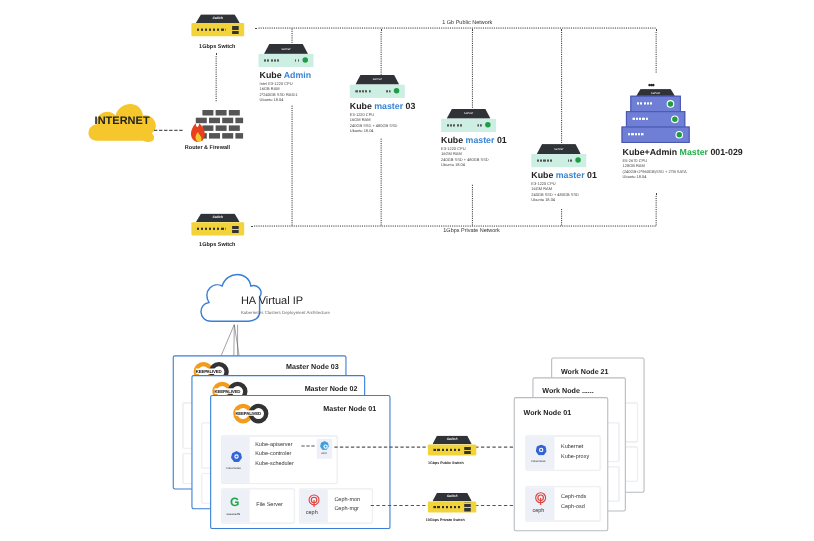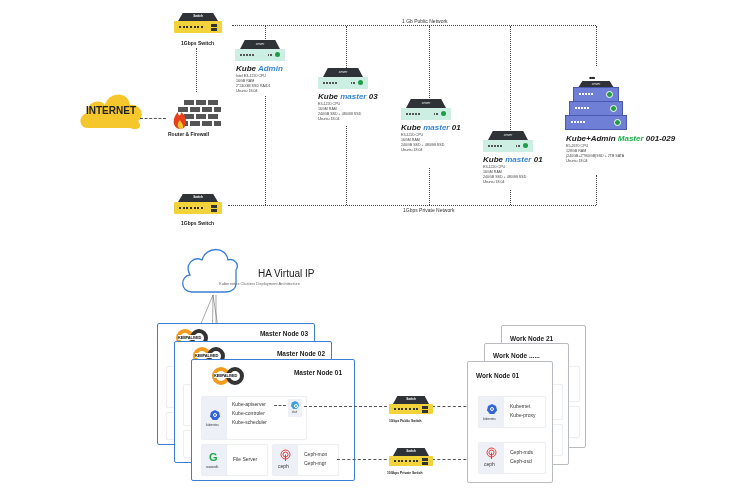--- a/index.html
+++ b/index.html
@@ -3,21 +3,21 @@
 <meta charset="utf-8">
 <style>
   html, body { margin:0; padding:0; background:#fff; }
   body { width:740px; height:492px; position:relative; overflow:hidden; font-family:"Liberation Sans", sans-serif; color:#222; }
   .abs { position:absolute; }
   .dot-h { position:absolute; height:0; border-top:1px dotted #444; }
   .dot-v { position:absolute; width:0; border-left:1px dotted #444; }
   .dash-h { position:absolute; height:0; border-top:1px dashed #555; }
   .lbl-small { font-size:5px; font-weight:bold; color:#222; white-space:nowrap; }
   .net-lbl { font-size:5px; color:#333; white-space:nowrap; }
-  .srv-title { font-size:8px; font-weight:bold; color:#222; white-space:nowrap;font-style:italic; }
+  .srv-title { font-size:8px; font-weight:bold; color:#222; white-space:nowrap; }
   .srv-title .acc { color:#3a86d4; }
   .srv-title .acc-g { color:#22b04c; }
   .spec { font-size:3.6px; color:#444; line-height:5px; white-space:nowrap; }
   
   .switch { position:absolute; width:48px; height:22px; }
   .switch .top { position:absolute; left:4px; right:4px; top:0; height:8px; background:#2f3337; clip-path:polygon(12% 0,88% 0,100% 100%,0 100%); }
   .switch .top span { position:absolute; left:0; right:0; top:1px; text-align:center; font-size:3px; color:#fff; font-style:italic; font-weight:bold; }
   .switch .body { position:absolute; left:0; right:0; top:8px; height:12px; background:#f2d43a; border-radius:1px; }
   .switch .ports { position:absolute; left:5px; top:5px; width:26px; height:2px; background:repeating-linear-gradient(90deg,#333 0 2px,transparent 2px 3.7px); }
   .switch .blk { position:absolute; right:5px; top:2px; width:6px; height:8px; background:repeating-linear-gradient(0deg,#333 0 3px,transparent 3px 4px); }
@@ -222,21 +222,21 @@
 <div class="spec abs" style="left:566px;top:144px;">
   <div>E5-2670 CPU</div>
   <div>128GB RAM</div>
   <div>(240GB+2*960GB)SSD + 2TB SATA</div>
   <div>Ubuntu 18.04</div>
 </div>
 
 <svg class="abs" style="left:178px;top:244px;" width="70" height="52" viewBox="0 0 70 52">
   <path d="M14 48 C2 48 2 32 12 31 C6 20 16 12 24 16 C28 2 48 2 50 16 C56 14 62 20 58 26 L58 40 C58 44 54 48 48 48 Z" fill="none" stroke="#3a7fd5" stroke-width="1.3"></path>
 </svg>
-<div class="abs" style="left:219px;top:268px;font-size:10px;color:#222;margin-left:39px;">HA Virtual IP</div>
+<div class="abs" style="left:219px;top:268px;font-size:10px;color:#222;">HA Virtual IP</div>
 <div class="abs" style="left:219px;top:281px;font-size:4px;color:#666;white-space:nowrap;">Kubernetes Clusters Deployment Architecture</div>
 
 <svg class="abs" style="left:180px;top:295px;" width="60" height="80" viewBox="0 0 60 80">
   <line x1="33" y1="0" x2="14" y2="45" stroke="#555" stroke-width="0.5"></line>
   <line x1="33" y1="0" x2="32" y2="65" stroke="#555" stroke-width="0.5"></line>
   <line x1="33" y1="0" x2="45" y2="78" stroke="#555" stroke-width="0.5"></line>
   <line x1="36" y1="0" x2="36" y2="62" stroke="#555" stroke-width="0.5"></line>
 </svg>
 
 <div class="node master" style="left:157px;top:323px;width:156px;height:120px;">

